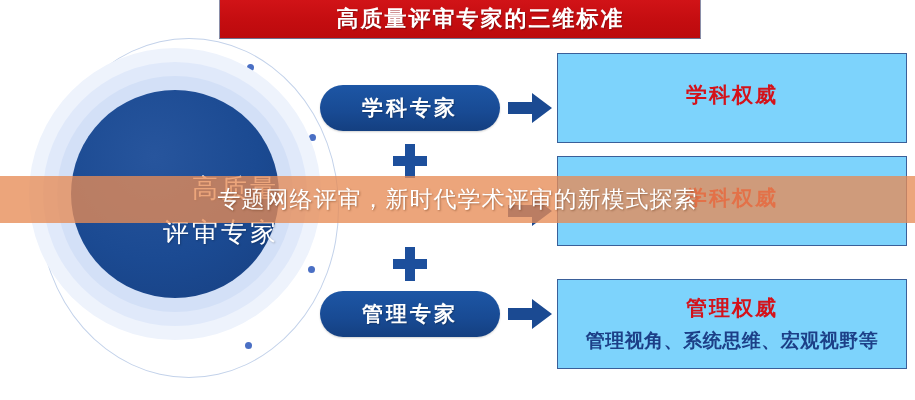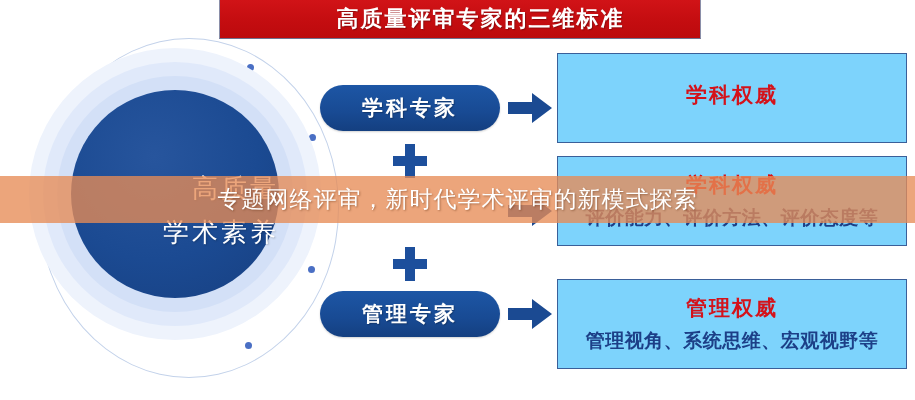--- a/index.html
+++ b/index.html
@@ -168,21 +168,21 @@
     <div class="orbit-dot" style="left:222px; top:22px;"></div>
     <div class="orbit-dot" style="left:284px; top:92px;"></div>
     <div class="orbit-dot" style="left:283px; top:224px;"></div>
     <div class="orbit-dot" style="left:220px; top:300px;"></div>
     <div class="ring r1"></div>
     <div class="ring r2"></div>
     <div class="ring r3"></div>
     <div class="ring r4"></div>
     <div class="circle-label">
       <div>高质量</div>
-      <div>学术素养</div>
+      <div>评审专家</div>
     </div>
   </div>
 
   <div class="pill p1">
     <span>学科专家</span>
   </div>
   <div class="pill p3">
     <span>管理专家</span>
   </div>
 
@@ -203,21 +203,20 @@
     <svg width="44" height="30" viewBox="0 0 44 30">
         <path d="M0 9 H24 V0 L44 15 L24 30 V21 H0 Z" fill="#1b4a92"></path>
       </svg>
   </div>
 
   <div class="infobox b1">
     <div class="ib-title">学科权威</div>
   </div>
   <div class="infobox b2">
     <div class="ib-title">学科权威</div>
-    <div class="ib-sub">评价能力、评价方法、评价态度等</div>
   </div>
   <div class="infobox b3">
     <div class="ib-title">管理权威</div>
     <div class="ib-sub">管理视角、系统思维、宏观视野等</div>
   </div>
 
   <div class="caption-band"></div>
   <div class="caption-text">专题网络评审，新时代学术评审的新模式探索</div>
 
 </div>

